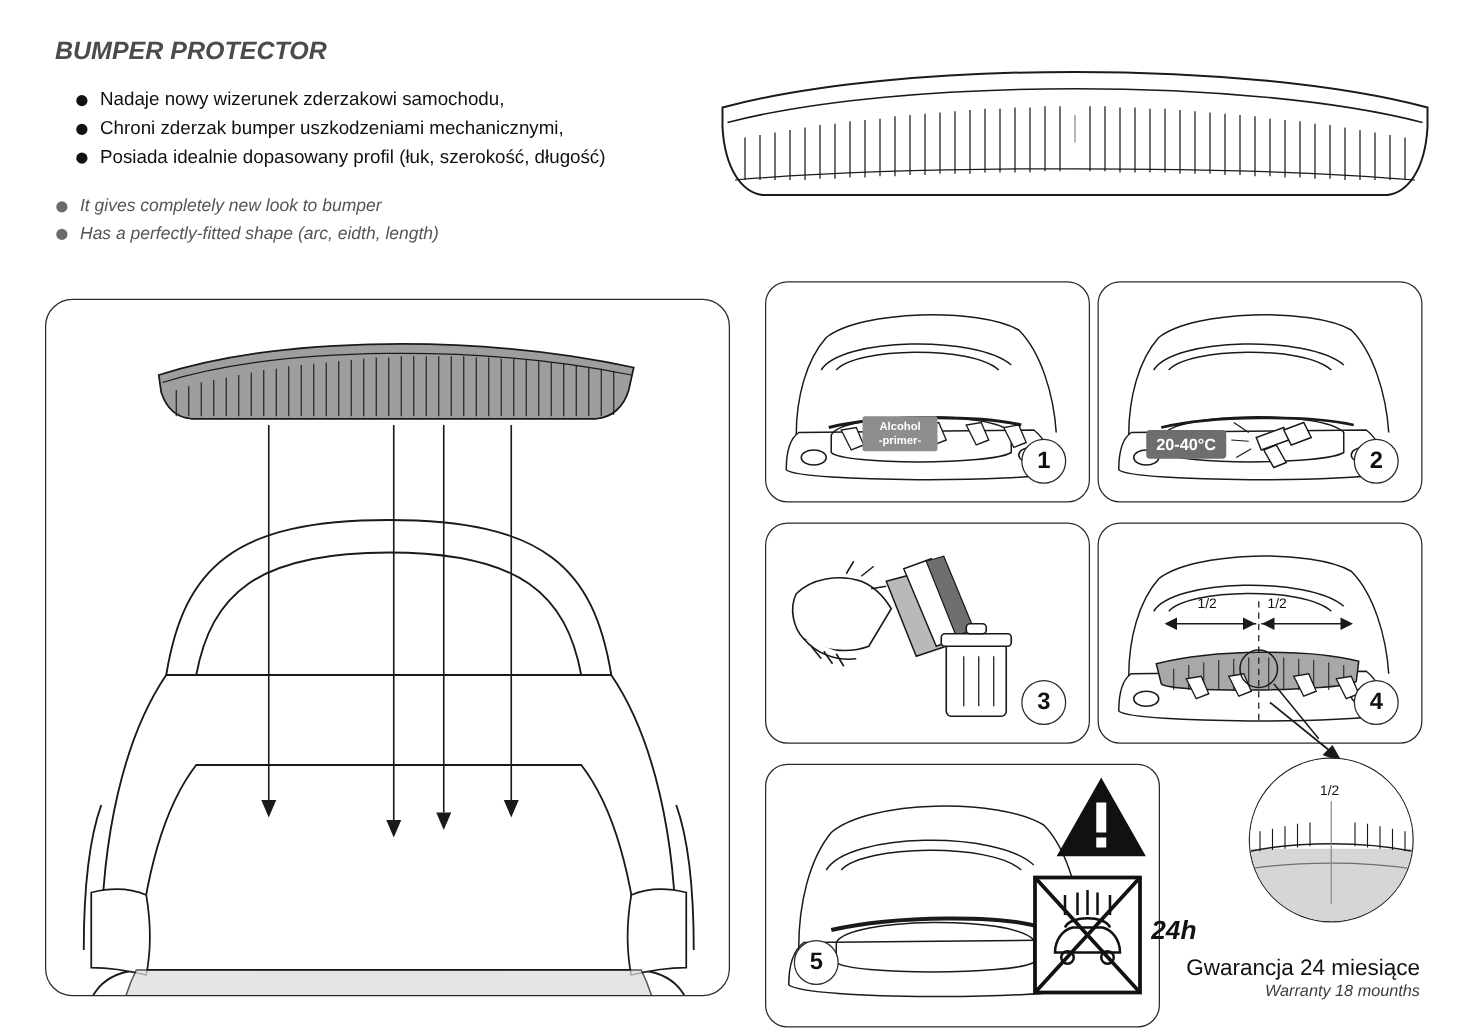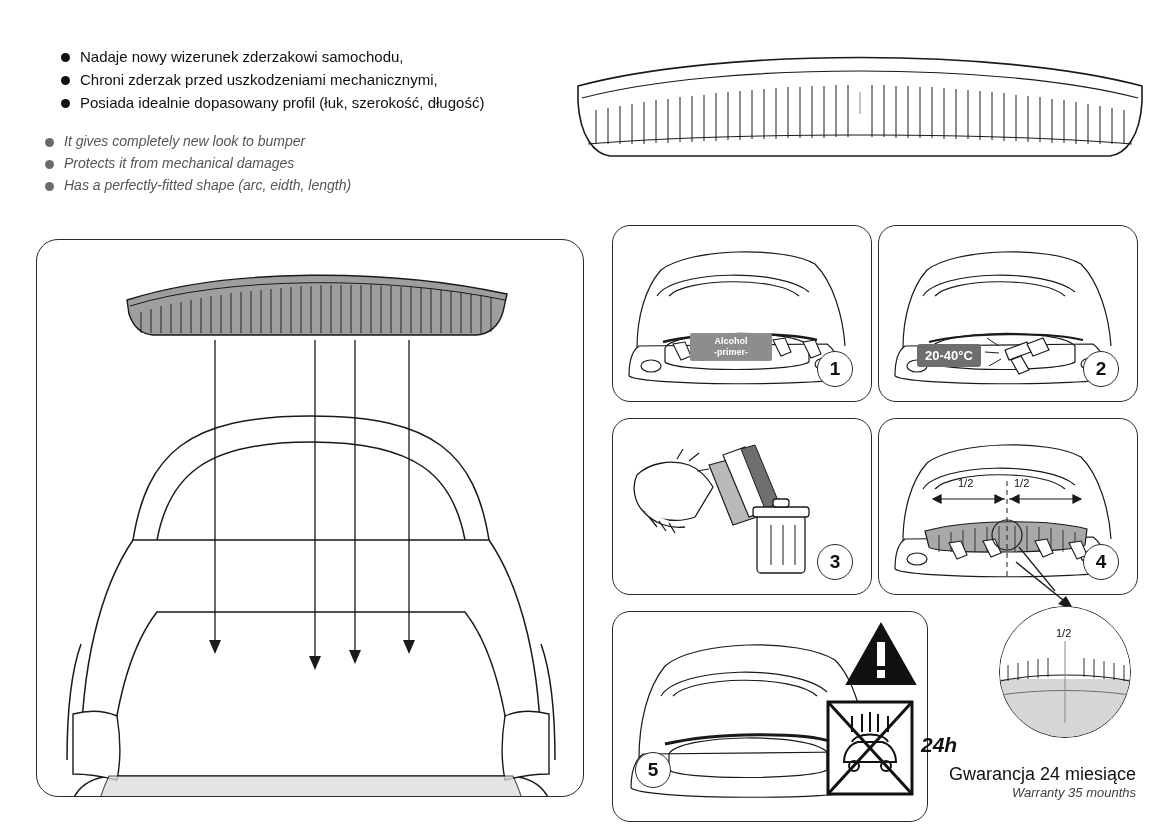--- a/index.html
+++ b/index.html
@@ -60,21 +60,21 @@
     font-size:19px;font-weight:bold;color:#111;
   }
 
   svg{display:block;}
   .svg-abs{position:absolute;left:0;top:0;}
 
   
   .tag{
     position:absolute;background:#8d8d8d;color:#fff;
     font-size:9px;font-weight:bold;line-height:11px;
-    padding:3px 16px;border-radius:2px;text-align:center;
+    padding:3px 5px;border-radius:2px;text-align:center;
   }
   .tag-temp{
     position:absolute;background:#6e6e6e;color:#fff;
     font-size:13px;font-weight:bold;padding:4px 8px;border-radius:3px;
   }
   .label-24h{
     position:absolute;font-size:21px;font-weight:bold;font-style:italic;color:#111;
   }
   .half-lbl{position:absolute;font-size:11px;color:#111;}
 
@@ -88,30 +88,30 @@
     position:absolute;left:999px;top:606px;width:130px;height:130px;border-radius:50%;
     border:1.5px solid #2a2a2a;background:#fff;overflow:hidden;
   }
 </style>
 </head>
 <body>
 
 <div class="page">
 
   <div class="title-block">
+    <h2 class="title-en">BUMPER PROTECTOR</h2>
 
     <ul class="bullets">
       <li>Nadaje nowy wizerunek zderzakowi samochodu,</li>
-      <li>Chroni zderzak przed uszkodzeniami mechanicznymi,</li>
+      <li>Chroni zderzak bumper uszkodzeniami mechanicznymi,</li>
       <li>Posiada idealnie dopasowany profil (łuk, szerokość, długość)</li>
     </ul>
 
     <ul class="bullets-en">
       <li>It gives completely new look to bumper</li>
-      <li>Protects it from mechanical damages</li>
       <li>Has a perfectly-fitted shape (arc, eidth, length)</li>
     </ul>
   </div>
 
   <div style="position:absolute;left:570px;top:40px;width:580px;height:130px;">
     <svg width="580" height="130" viewBox="0 0 580 130">
       <path d="M8,46 C150,8 430,8 572,46 L572,62 C570,96 556,114 540,116 L40,116 C24,114 10,96 8,62 Z" fill="#ffffff" stroke="#1a1a1a" stroke-width="1.6"></path>
       <path d="M12,58 C150,22 430,22 568,58" fill="none" stroke="#1a1a1a" stroke-width="1.2"></path>
       <path d="M18,104 C160,92 420,92 562,104" fill="none" stroke="#1a1a1a" stroke-width="1"></path>
       <g stroke="#1a1a1a" stroke-width="1">
@@ -486,16 +486,16 @@
       <path d="M30,20 l0,16 M40,18 l0,18 M48,16 l0,20 M56,18 l0,18 M66,20 l0,16"></path>
     </g>
     <line x1="6" y1="6" x2="90" y2="98" stroke="#111111" stroke-width="3"></line>
     <line x1="90" y1="6" x2="6" y2="98" stroke="#111111" stroke-width="3"></line>
   </svg>
 
   <div class="label-24h" style="left:921px;top:733px;">24h</div>
 
   <div class="warranty">
     <div class="w1">Gwarancja 24 miesiące</div>
-    <div class="w2">Warranty 35 mounths</div>
+    <div class="w2">Warranty 18 mounths</div>
   </div>
 
 </div>
 
 </body></html>

